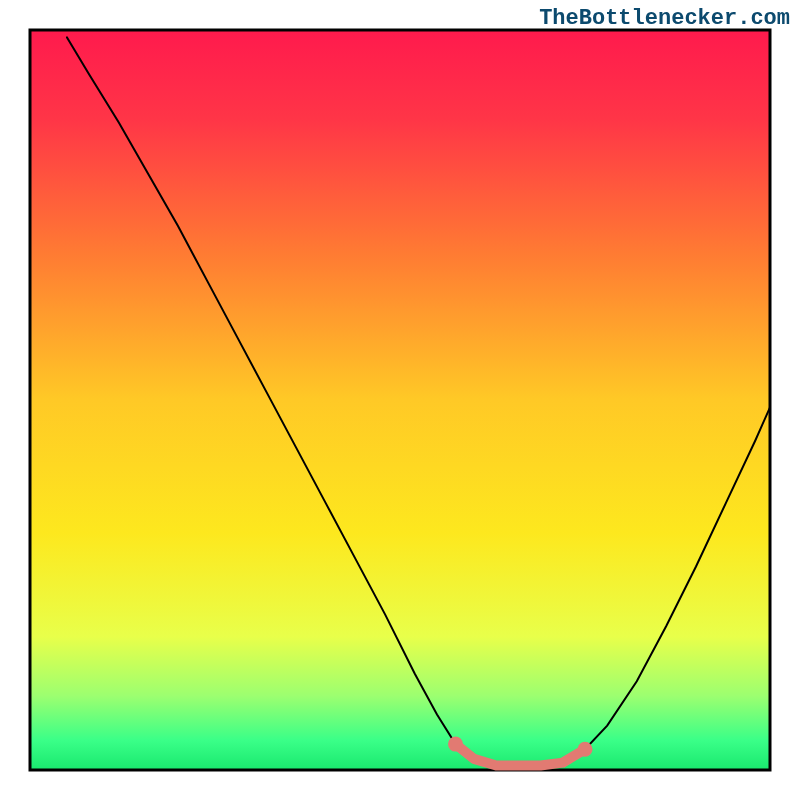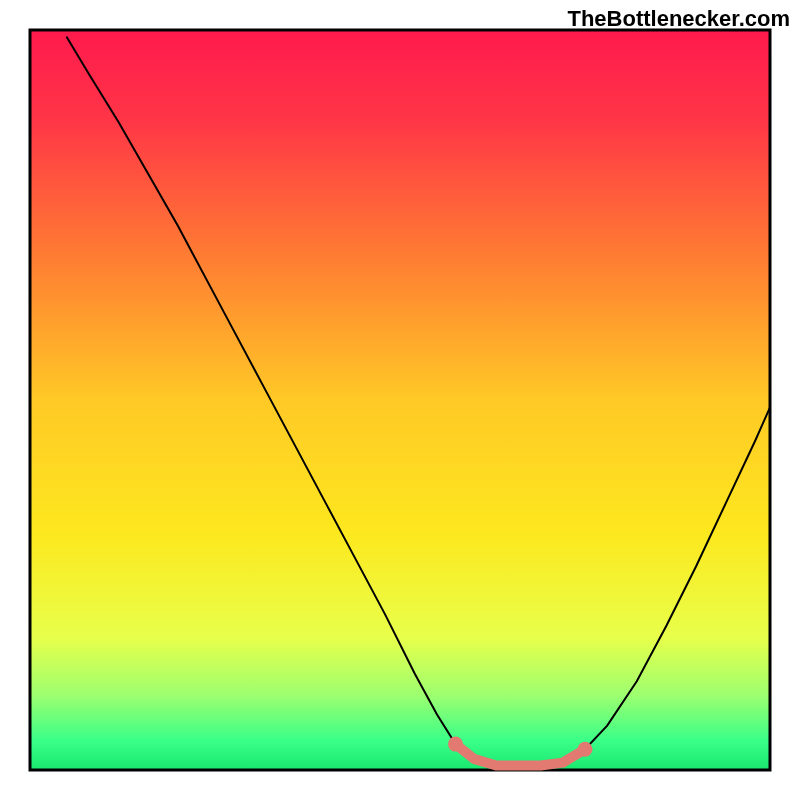--- a/index.html
+++ b/index.html
@@ -18,24 +18,24 @@
     position: absolute;
     top: 0;
     left: 0;
     width: 800px;
     height: 800px;
   }
   .watermark {
     position: absolute;
     top: 6px;
     right: 10px;
-    font-family: Liberation Sans, sans-serif;
+    font-family: Liberation Mono, monospace;
     font-size: 22px;
     font-weight: bold;
-    color: #000000;
+    color: #0c4a6e;
     z-index: 10;
   }
   svg {
     display: block;
   }
 </style>
 </head>
 <body>
 
 <div class="chart-container">

